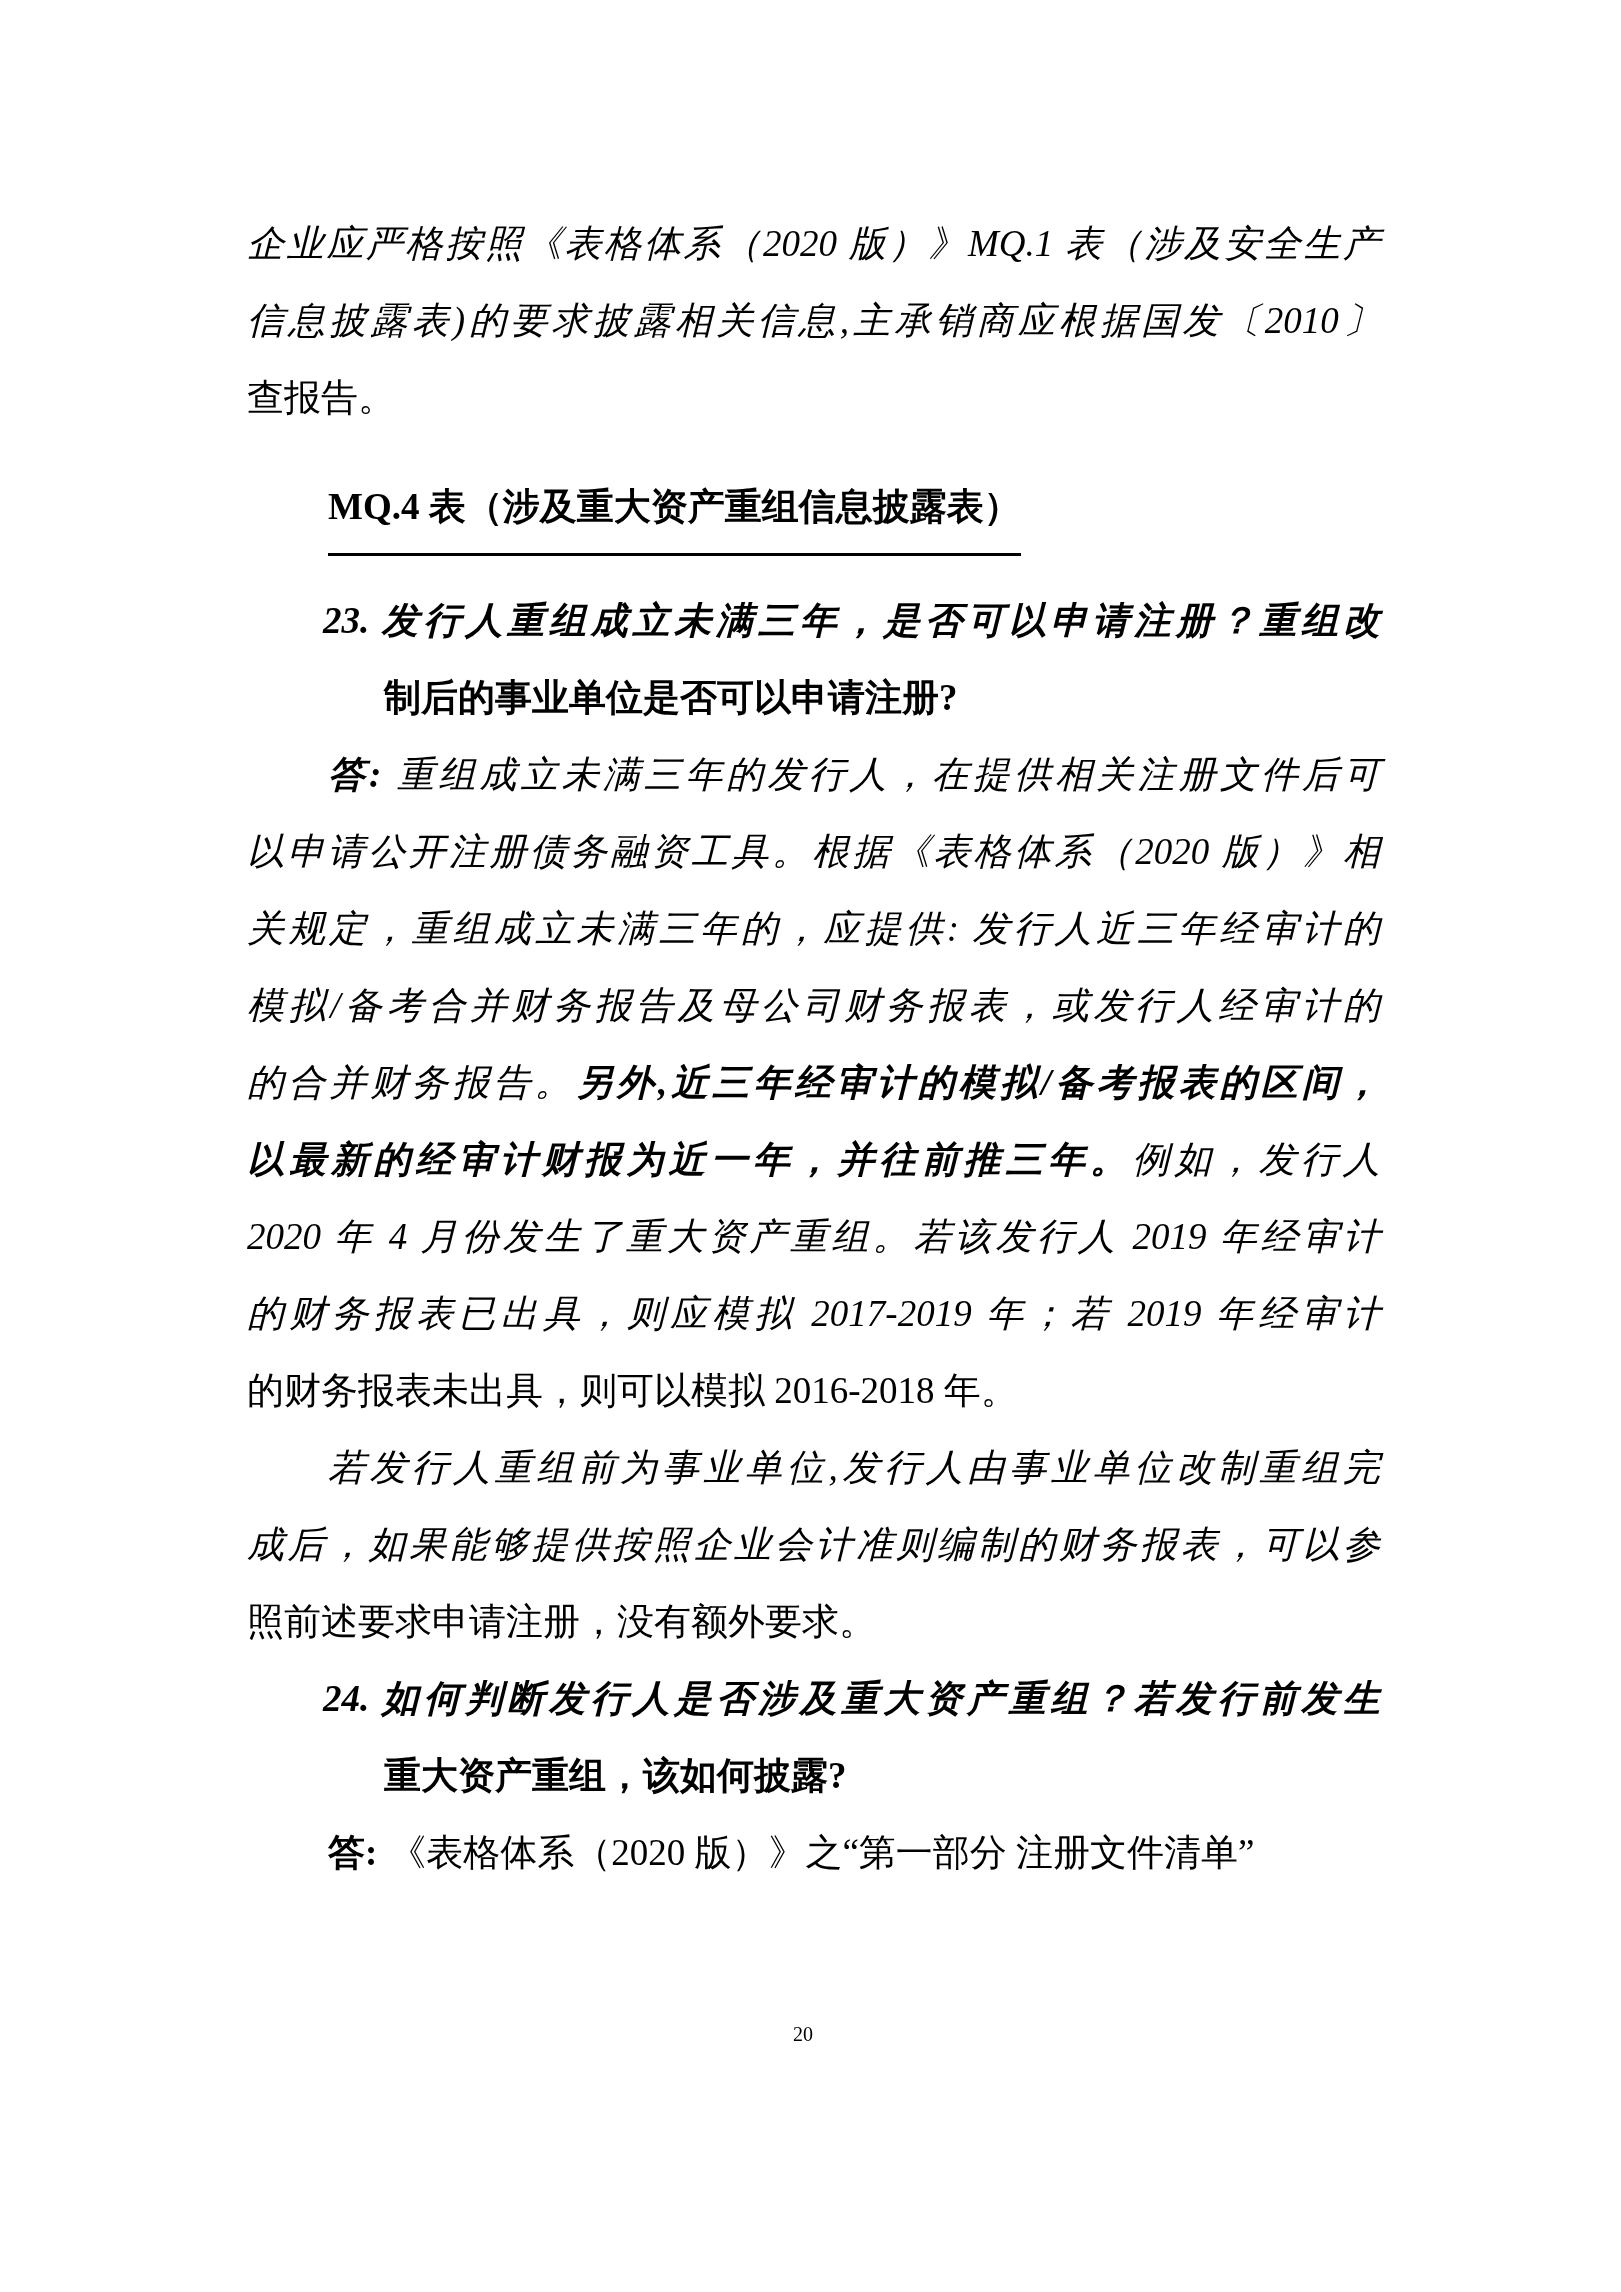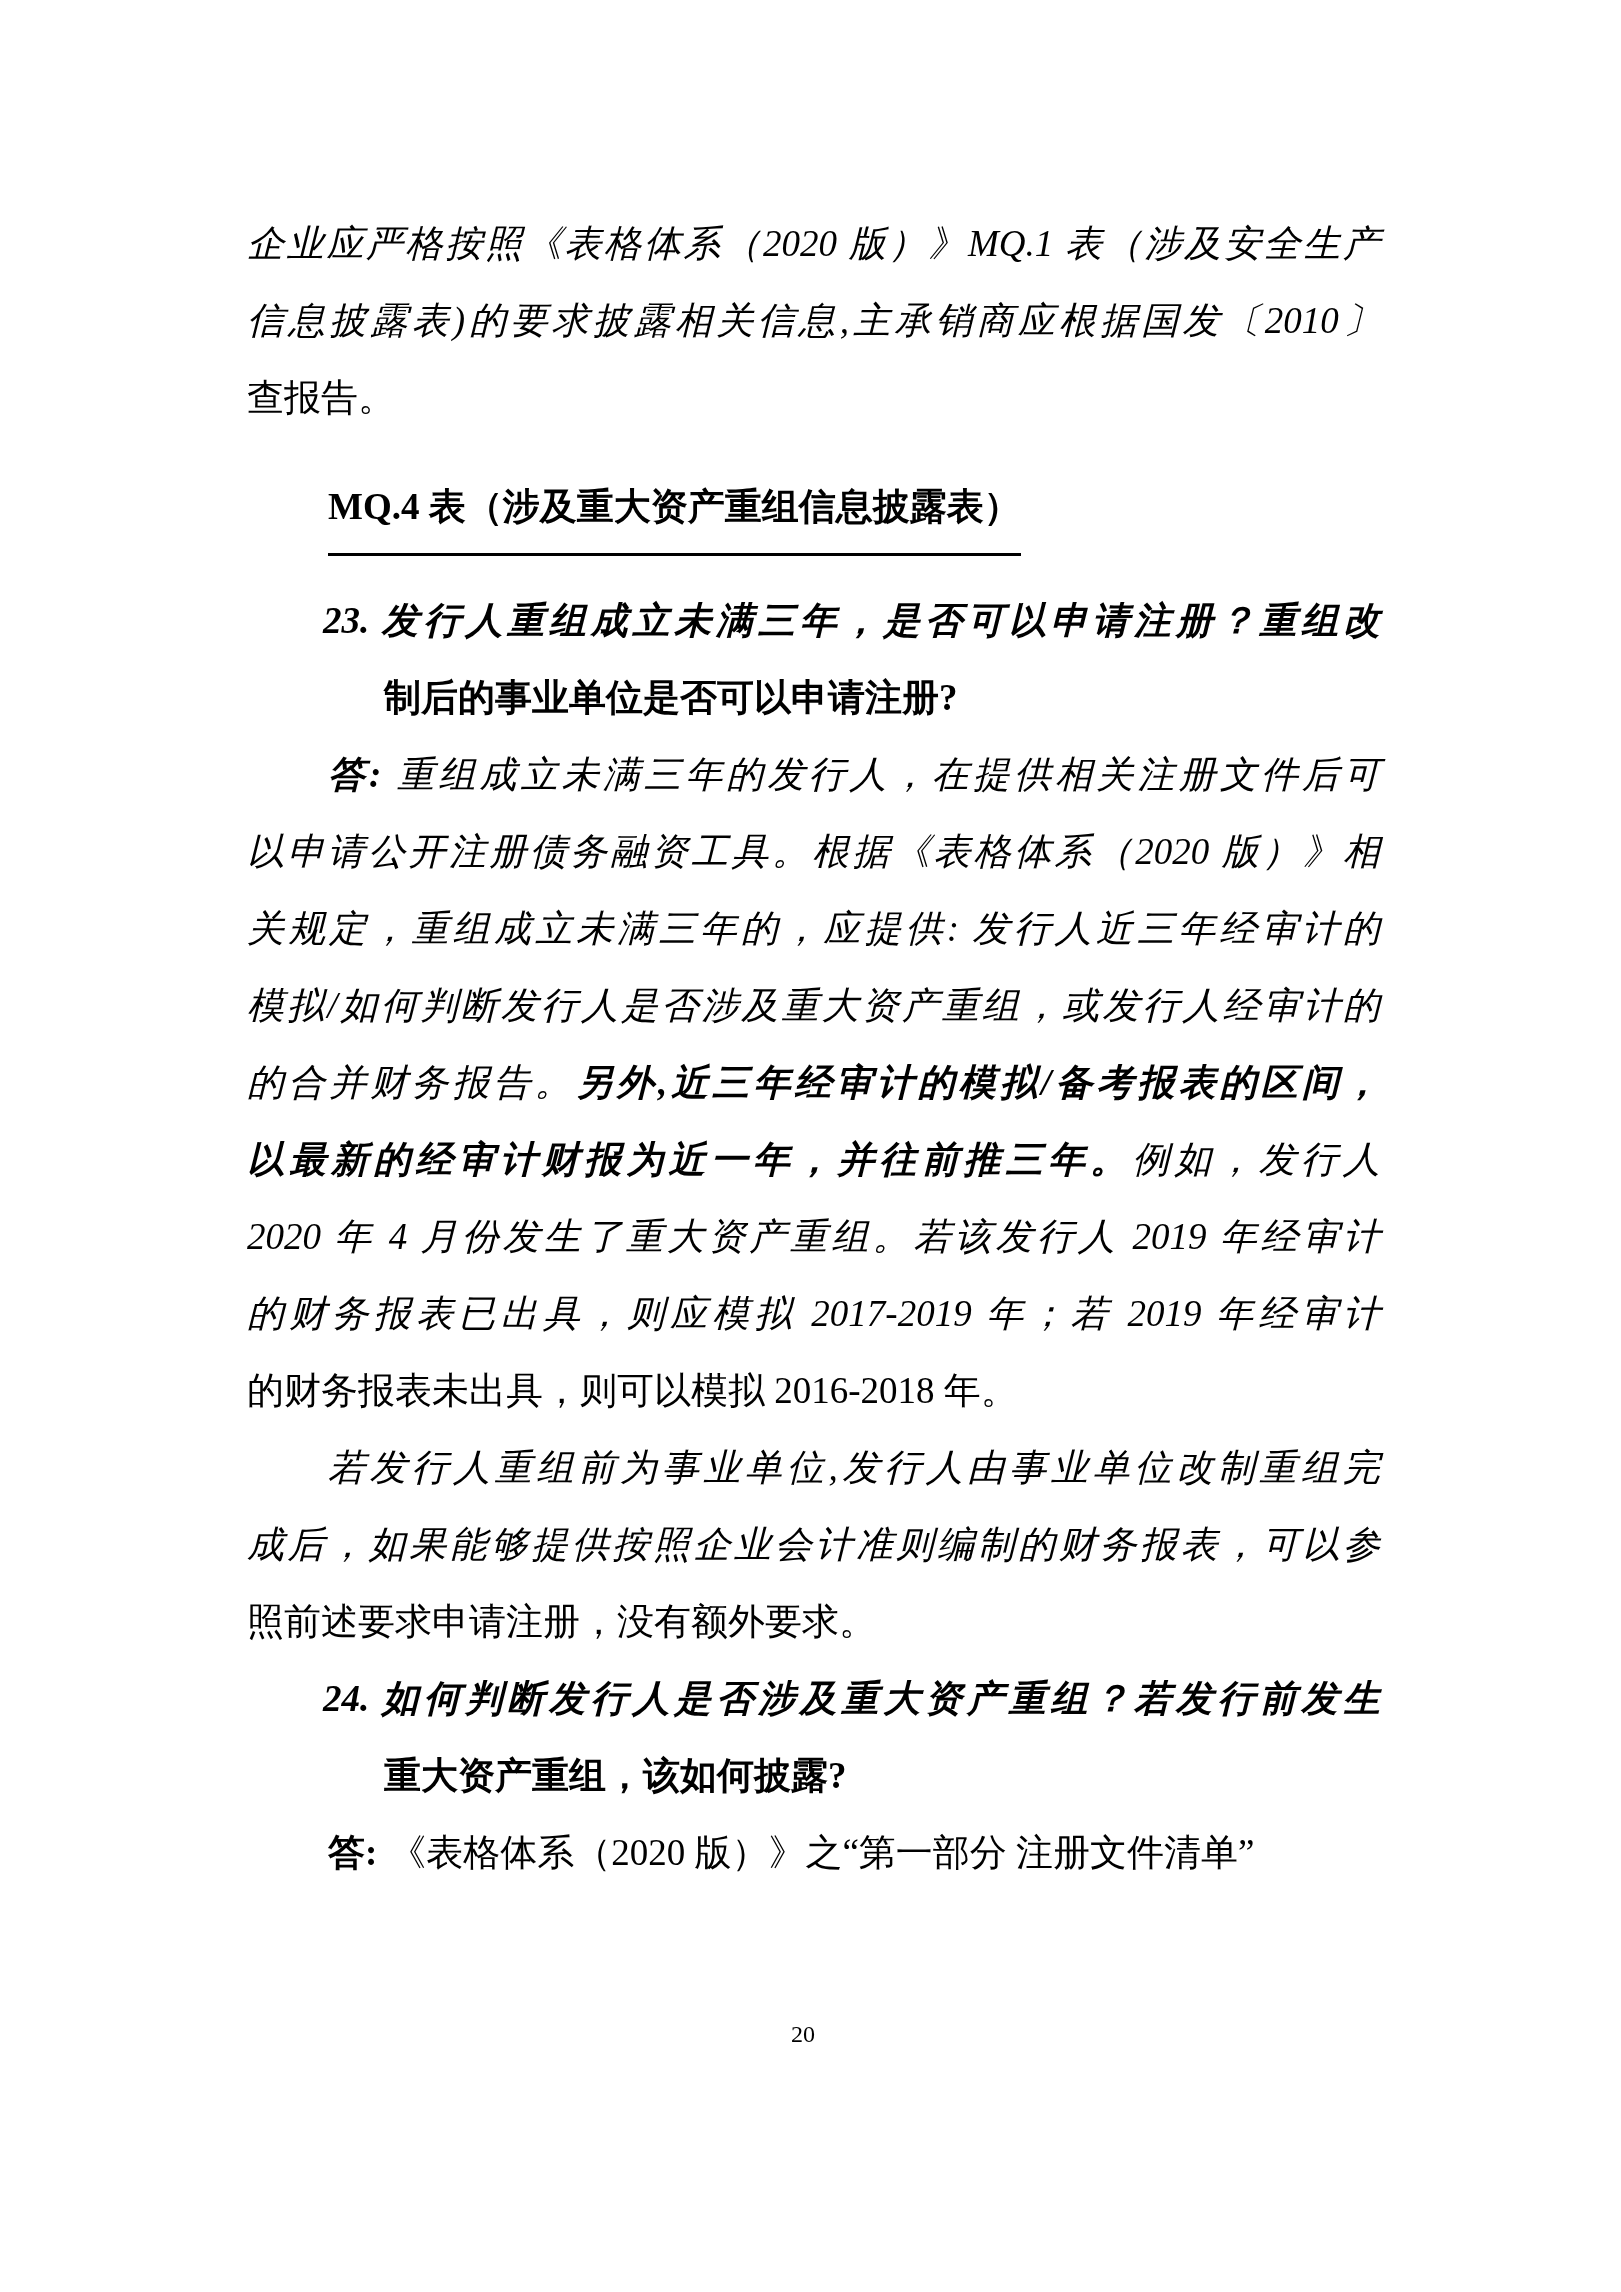--- a/index.html
+++ b/index.html
@@ -54,21 +54,21 @@
   
   .indent { margin-left: 81px; }
   .num { margin-right: 7.8px; }
   .ans-prefix { margin-right: 11.8px; }
   .page-number {
     position: absolute;
     left: 0;
     right: 15px;
     top: 2015px;
     text-align: center;
-    font-size: 24px;
+    font-size: 20px;
     line-height: 39px;
     color: #000000;
   }
 </style>
 </head>
 <body>
 
 <div class="content">
 
   <div class="line j">企业应严格按照《表格体系（2020 版）》MQ.1 表（涉及安全生产</div>
@@ -78,21 +78,21 @@
   <div class="line heading-line">
     <span class="heading-text">MQ.4 表（涉及重大资产重组信息披露表）</span>
   </div>
 
   <div class="line j q-first gap-before"><span class="b num">23.</span><span class="b">发行人重组成立未满三年，是否可以申请注册？重组改</span></div>
   <div class="line q-cont b">制后的事业单位是否可以申请注册?</div>
 
   <div class="line j indent"><span class="b ans-prefix">答:</span><span>重组成立未满三年的发行人，在提供相关注册文件后可</span></div>
   <div class="line j">以申请公开注册债务融资工具。根据《表格体系（2020 版）》相</div>
   <div class="line j">关规定，重组成立未满三年的，应提供: 发行人近三年经审计的</div>
-  <div class="line j">模拟/如何判断发行人是否涉及重大资产重组，或发行人经审计的</div>
+  <div class="line j">模拟/备考合并财务报告及母公司财务报表，或发行人经审计的</div>
   <div class="line j"><span>的合并财务报告。</span><span class="b">另外,近三年经审计的模拟/备考报表的区间，</span></div>
   <div class="line j"><span class="b">以最新的经审计财报为近一年，并往前推三年。</span><span>例如，发行人</span></div>
   <div class="line j">2020 年 4 月份发生了重大资产重组。若该发行人 2019 年经审计</div>
   <div class="line j">的财务报表已出具，则应模拟 2017-2019 年；若 2019 年经审计</div>
   <div class="line">的财务报表未出具，则可以模拟 2016-2018 年。</div>
 
   <div class="line j indent">若发行人重组前为事业单位,发行人由事业单位改制重组完</div>
   <div class="line j">成后，如果能够提供按照企业会计准则编制的财务报表，可以参</div>
   <div class="line">照前述要求申请注册，没有额外要求。</div>
 

